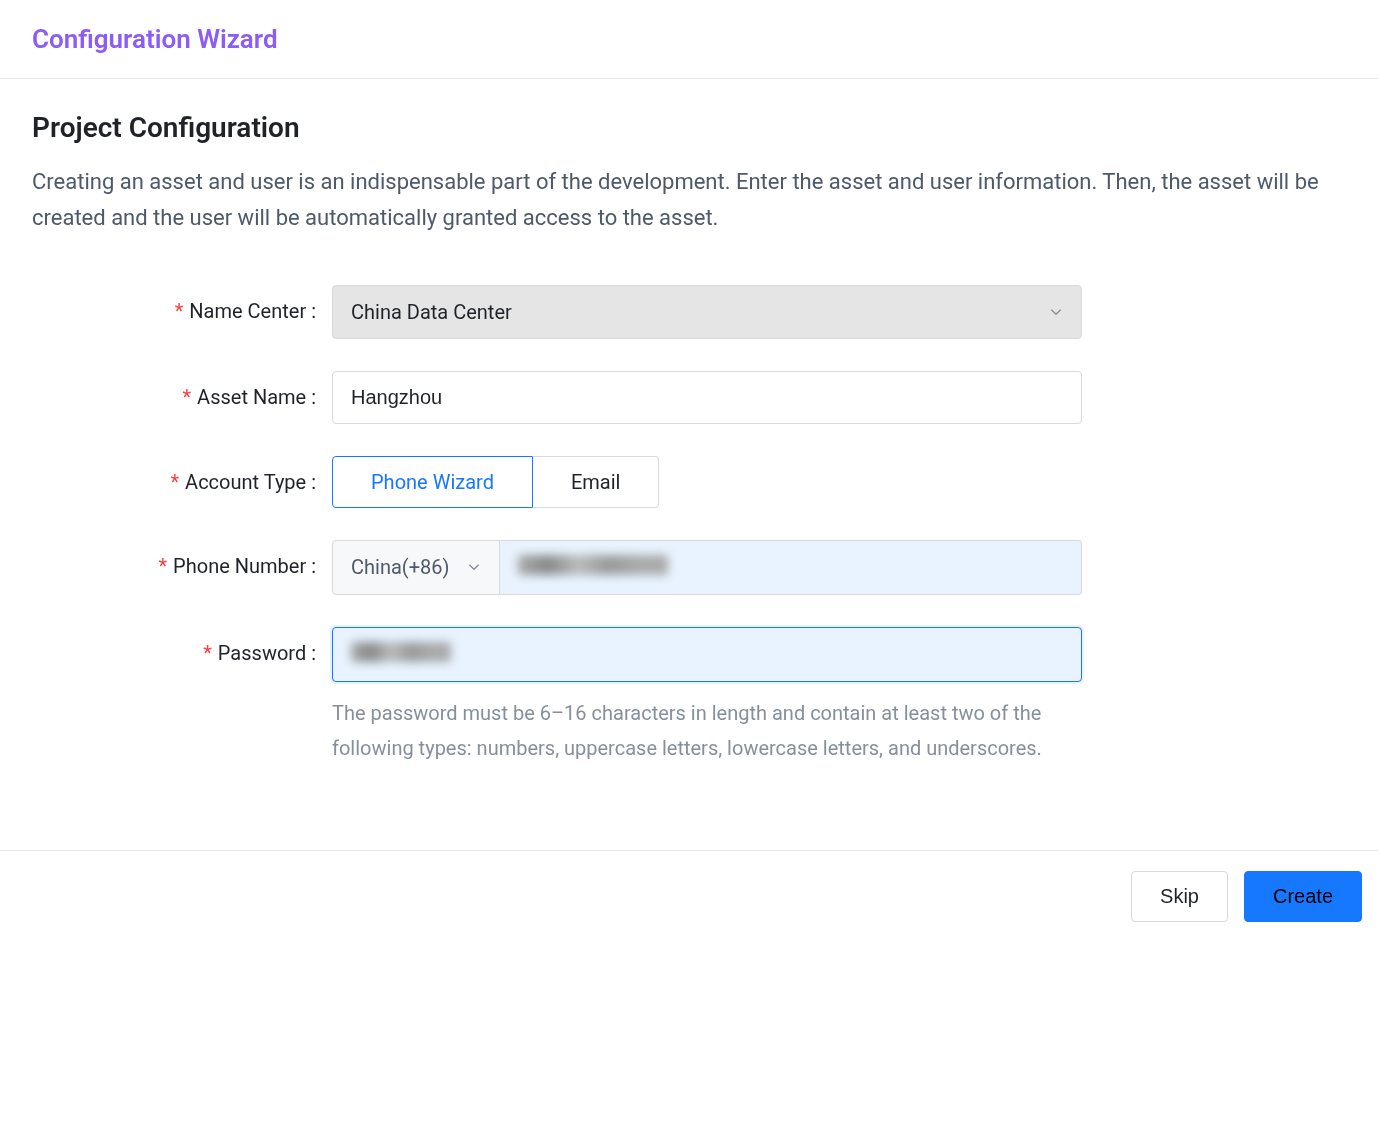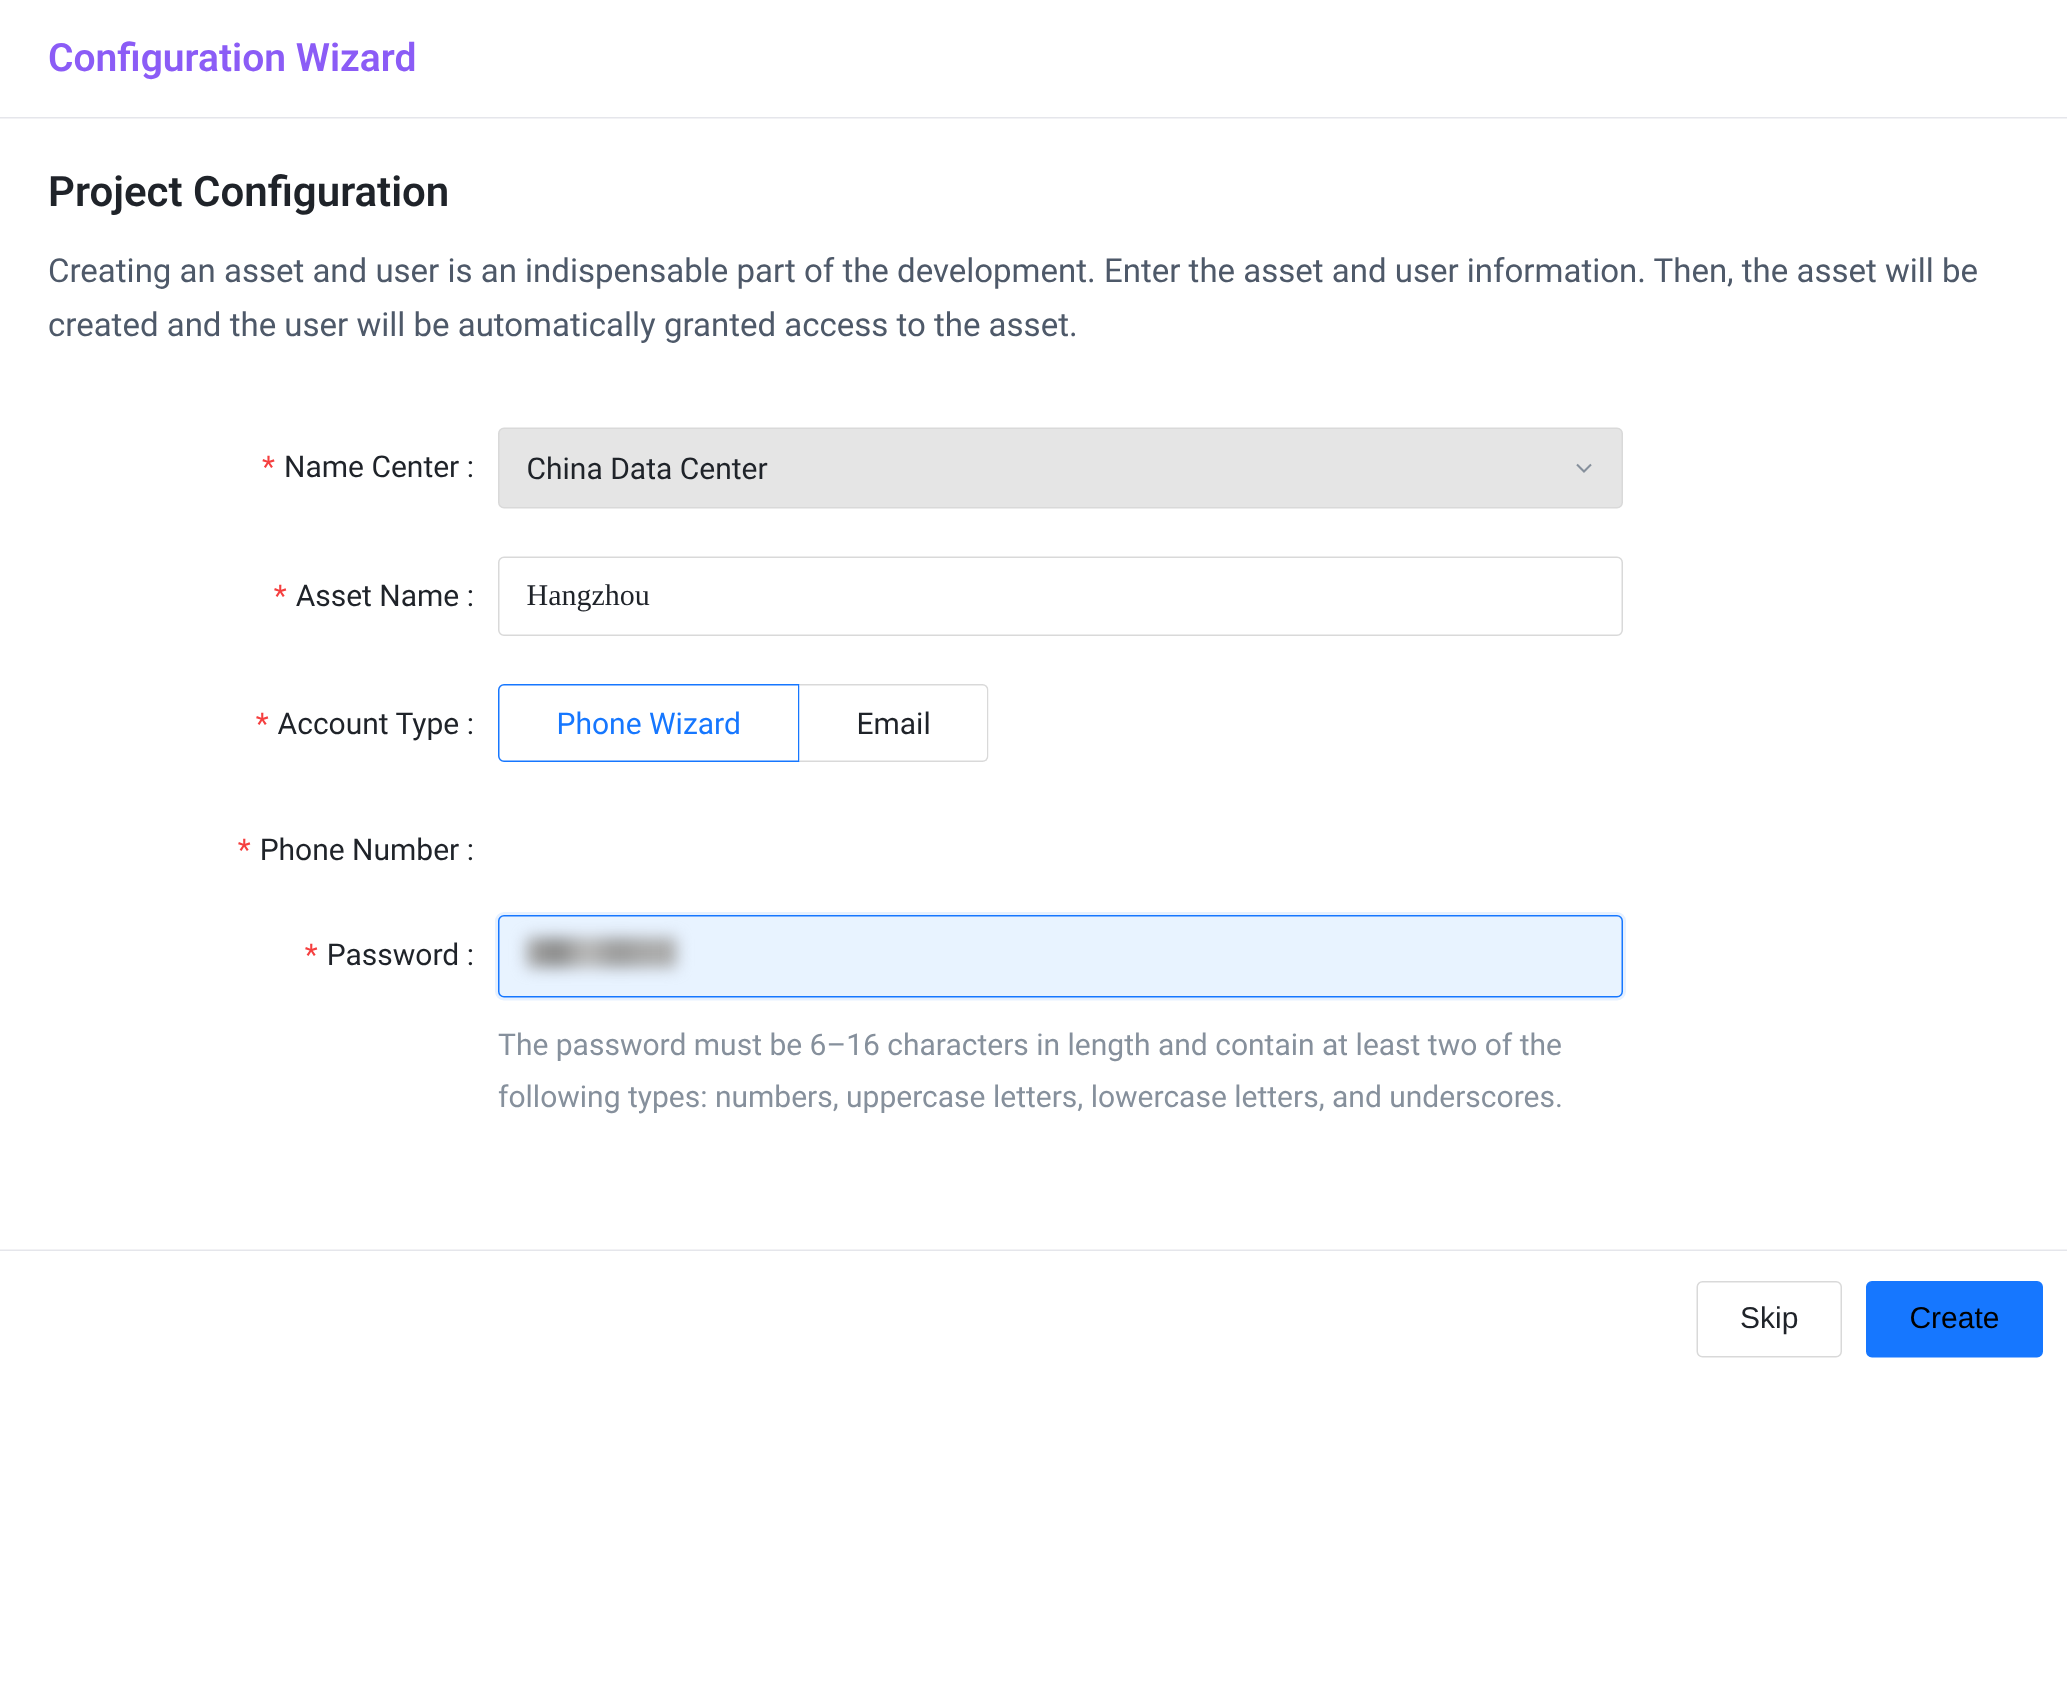--- a/index.html
+++ b/index.html
@@ -82,21 +82,20 @@
     }
     .text-input {
       width: 100%;
       border: 1px solid #d9d9d9;
       border-radius: 4px;
       padding: 14px 18px;
       font-size: 20px;
       color: #1f2329;
       background: #ffffff;
       outline: none;
-      font-family: Liberation Serif, serif;
     }
     .radio-group {
       display: flex;
     }
     .radio-option {
       border: 1px solid #d9d9d9;
       padding: 13px 38px;
       font-size: 20px;
       cursor: pointer;
       background: #ffffff;
@@ -247,20 +246,33 @@
         <div class="radio-option selected">Phone Wizard</div>
         <div class="radio-option">Email</div>
       </div>
     </div>
   </div>
 
   <div class="form-row">
     <div class="form-label">
       <span class="required-mark">*</span><span>Phone Number :</span>
     </div>
+    <div class="form-input-wrap">
+      <div class="phone-group">
+        <div class="country-select">
+          <span>China(+86)</span>
+          <svg class="chevron-down" viewBox="0 0 12 12" width="14" height="14" fill="none" stroke="#86909c" stroke-width="1.2">
+              <path d="M2 4 L6 8 L10 4"></path>
+            </svg>
+        </div>
+        <div class="phone-input">
+          <span class="blurred"></span>
+        </div>
+      </div>
+    </div>
   </div>
 
   <div class="form-row">
     <div class="form-label">
       <span class="required-mark">*</span><span>Password :</span>
     </div>
     <div class="form-input-wrap">
       <div class="password-input">
         <span class="blurred-small"></span>
       </div>

